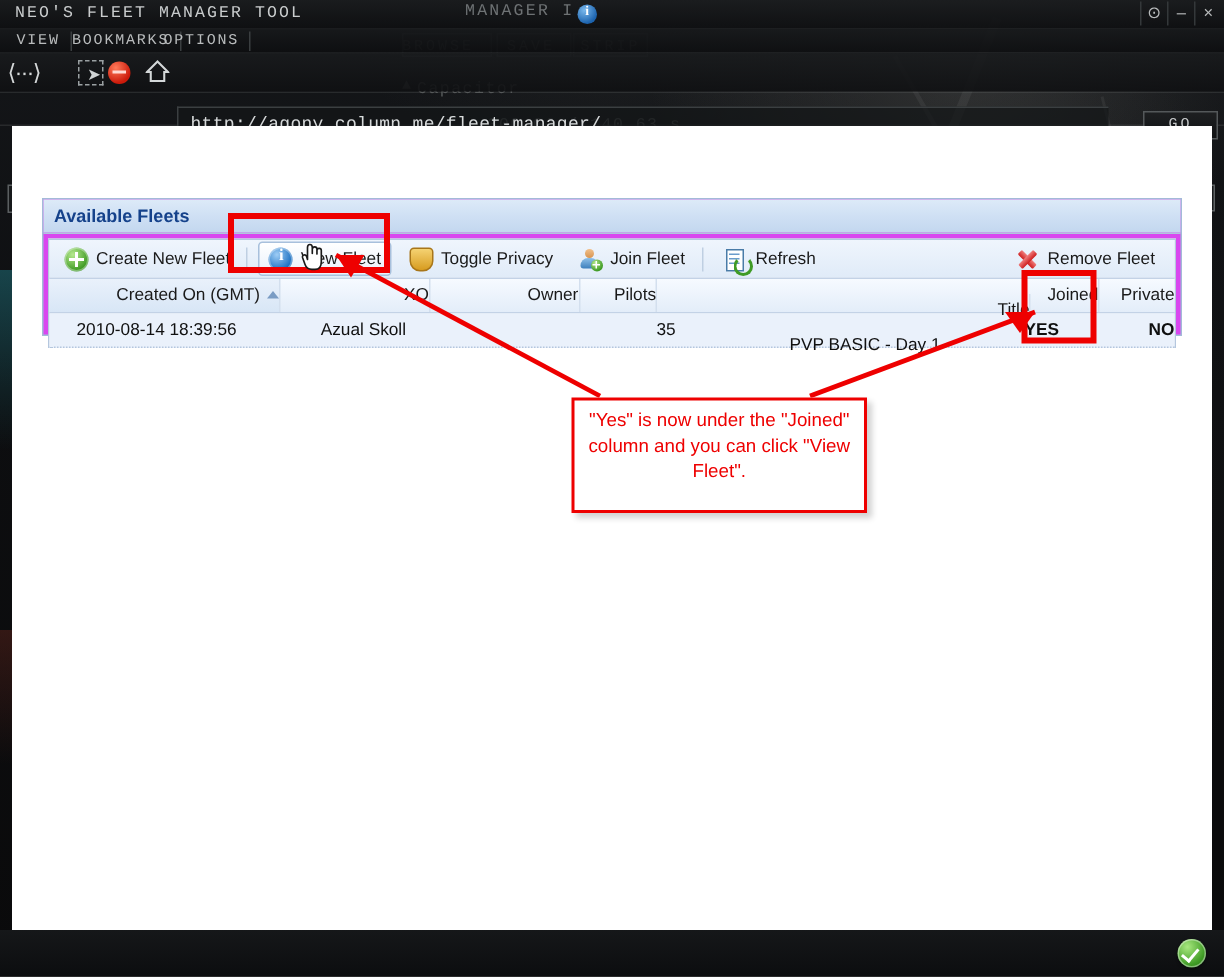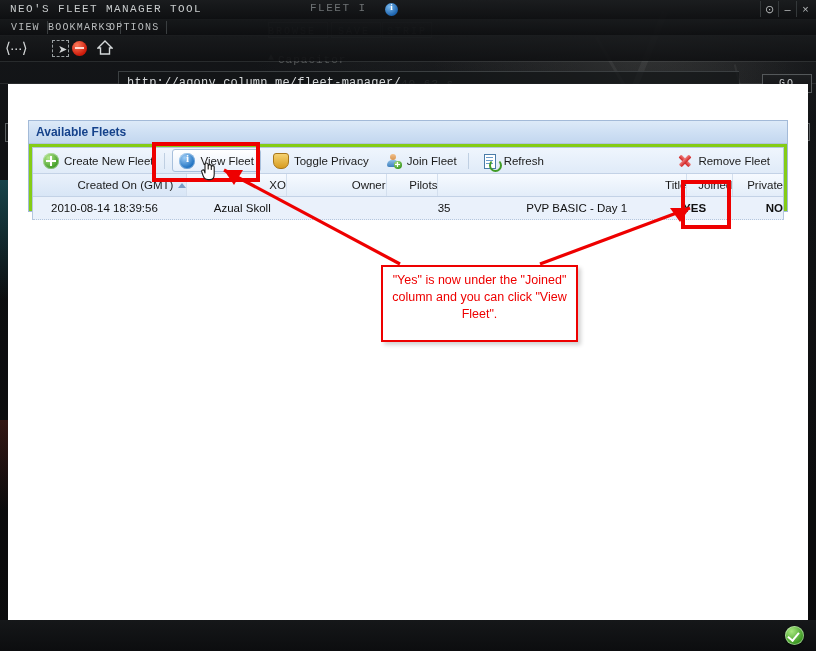--- a/index.html
+++ b/index.html
@@ -105,22 +105,22 @@
   }
 
   
   #viewport{
     position:absolute;left:8px;top:84px;width:800px;height:536px;
     background:#ffffff;overflow:hidden;
   }
 
   
   #fleet-panel{
-    position:absolute;left:20px;top:36px;width:760px;height:92px;
-    background:#84cc16;
+    position:absolute;left:20px;top:48px;width:760px;height:92px;
+    background:#d946ef;
     border:1px solid #a3bad8;
     box-sizing:border-box;
   }
   #panel-header{
     height:22px;
     background:linear-gradient(180deg,#ddeaf8 0%,#cfe0f4 50%,#c3d7ef 100%);
     border-bottom:1px solid #b0c4de;
   }
   #panel-title{
     padding:4px 0 0 7px;
@@ -209,21 +209,21 @@
     gap:48px;
   }
   #grid-row .gc{
     font-size:11.5px;color:#101010;line-height:22px;box-sizing:border-box;
     white-space:nowrap;font-family:"Liberation Sans",sans-serif;
   }
   .c-created{width:155px;padding-left:18px;}
   .c-owner{width:100px;padding-left:8px;}
   .c-xo{width:100px;padding-left:8px;}
   .c-pilots{width:52px;padding-left:8px;}
-  .c-title{width:250px;padding-left:8px;}
+  .c-title{width:250px;padding-left:8px;margin-top:10px;}
   .c-joined{width:46px;padding-left:8px;}
   .c-private{width:50px;padding-left:8px;border-right:none !important;}
   .yes{color:#1f8a1f;font-weight:bold;font-size:11px;}
   .no{color:#cc1111;font-weight:bold;font-size:11px;}
 
   
   #anno-layer{position:absolute;left:0;top:0;width:816px;height:651px;pointer-events:none;}
   .red-box{position:absolute;border:4px solid #ee0000;box-sizing:border-box;}
   #callout{
     position:absolute;left:381px;top:265px;width:197px;height:77px;
@@ -274,21 +274,21 @@
 <div class="ghost" style="left:382px;top:22px;width:48px;height:14px;border:1px solid #33373a;"></div>
 <div class="ghost" style="left:387px;top:26px;font-size:10px;letter-spacing:2px;">STRIP</div>
 <div class="ghost" style="left:278px;top:54px;font-size:11px;color:#56595a;">Capacitor</div>
 <div class="ghost" style="left:268px;top:52px;font-size:10px;color:#4e5152;">▲</div>
 <div class="ghost" style="left:325px;top:78px;font-size:11px;color:#4a4d4e;">300 GJ / 140.63 s</div>
 
 <div id="browser">
 
   <div id="titlebar">
     <div id="app-title">NEO'S FLEET MANAGER TOOL</div>
-    <div class="ghost" style="left:310px;top:2px;font-size:11px;letter-spacing:1.5px;color:#6e7274;">FLEET I</div>
+    <div class="ghost" style="left:310px;top:2px;font-size:11px;letter-spacing:1.5px;color:#6e7274;">MANAGER I</div>
     <div style="position:absolute;left:385px;top:3px;width:13px;height:13px;border-radius:50%;
                 background:radial-gradient(circle at 35% 30%, #79b8ec, #1c63ae 70%);">
       <span style="position:absolute;left:0;top:-1px;width:13px;text-align:center;color:#fff;font-size:9px;font-weight:bold;font-family:'Liberation Serif',serif;">i</span>
     </div>
     <div id="win-btns">
       <div class="wb">⊙</div>
       <div class="wb">–</div>
       <div class="wb">×</div>
     </div>
   </div>

